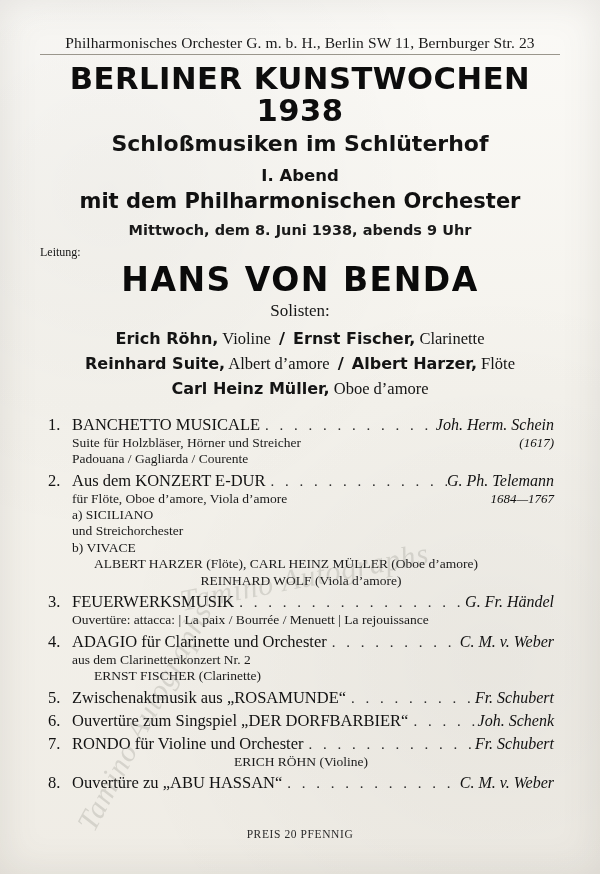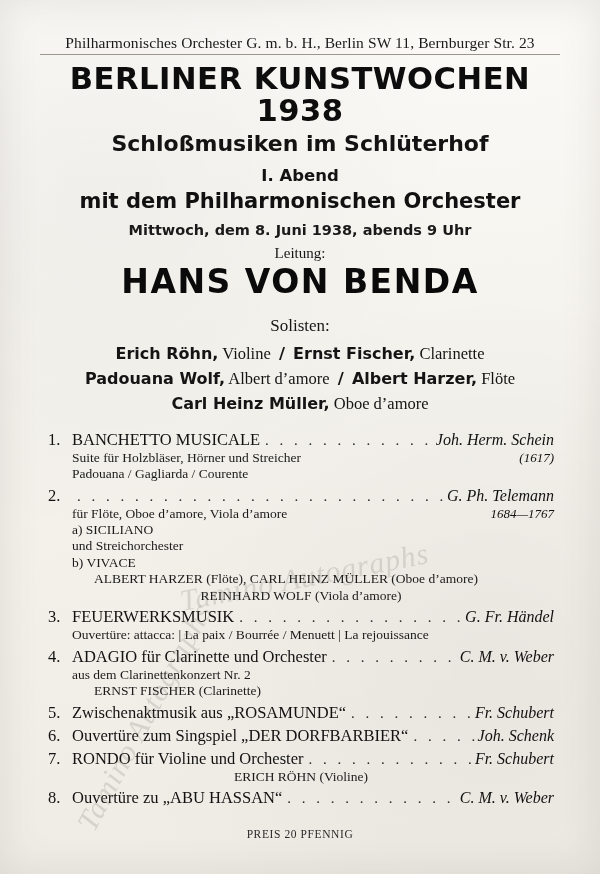--- a/index.html
+++ b/index.html
@@ -85,35 +85,34 @@
   }
   .datetime {
     text-align: center;
     font-family: "DejaVu Sans", sans-serif;
     font-weight: bold;
     font-size: 14.5px;
     color: #1a1a1a;
     margin-bottom: 5px;
   }
   .leitung-label {
-    text-align: center;
-    font-size: 15px;
+    font-size: 12px;
     color: #161616;
     margin-bottom: 2px;
     margin-top: 7px;
   }
   .conductor {
     text-align: center;
     font-family: "DejaVu Sans", sans-serif;
     font-weight: bold;
     font-size: 33px;
     letter-spacing: 1.5px;
     color: #0a0a0a;
     line-height: 1.08;
-    margin-bottom: 16px;
+    margin-bottom: 3px;
   }
   .solisten-label {
     text-align: center;
     font-size: 17px;
     color: #161616;
     margin-bottom: 6px;
   }
   .soloist-row {
     text-align: center;
     font-size: 16.5px;
@@ -270,21 +269,21 @@
     <div class="solisten-label">Solisten:</div>
 
     <div class="soloist-row">
       <span class="nm">Erich Röhn,</span>
       <span class="inst">Violine</span>
       <span class="sep">/</span>
       <span class="nm">Ernst Fischer,</span>
       <span class="inst">Clarinette</span>
     </div>
     <div class="soloist-row">
-      <span class="nm">Padouana Wolf,</span>
+      <span class="nm">Reinhard Suite,</span>
       <span class="inst">Albert d’amore</span>
       <span class="sep">/</span>
       <span class="nm">Albert Harzer,</span>
       <span class="inst">Flöte</span>
     </div>
     <div class="soloist-row">
       <span class="nm">Carl Heinz Müller,</span>
       <span class="inst">Oboe d’amore</span>
     </div>
 
@@ -300,20 +299,21 @@
         <div class="sub-row">
           <div class="sub sub-left">Suite für Holzbläser, Hörner und Streicher</div>
           <div class="sub-right">(1617)</div>
         </div>
         <div class="sub">Padouana / Gagliarda / Courente</div>
       </div>
 
       <div class="item">
         <div class="item-head">
           <span class="num">2.</span>
+          <span class="work">Aus dem KONZERT E-DUR</span>
           <span class="dots">. . . . . . . . . . . . . . . . . . . . . . . . . . . . . . . . . . . . . . . . . . . . . . . . . . . . .</span>
           <span class="composer">G. Ph. Telemann</span>
         </div>
         <div class="sub-row">
           <div class="sub sub-left">für Flöte, Oboe d’amore, Viola d’amore</div>
           <div class="sub-right">1684—1767</div>
         </div>
         <div class="sub">a) SICILIANO</div>
         <div class="sub">und Streichorchester</div>
         <div class="sub">b) VIVACE</div>

